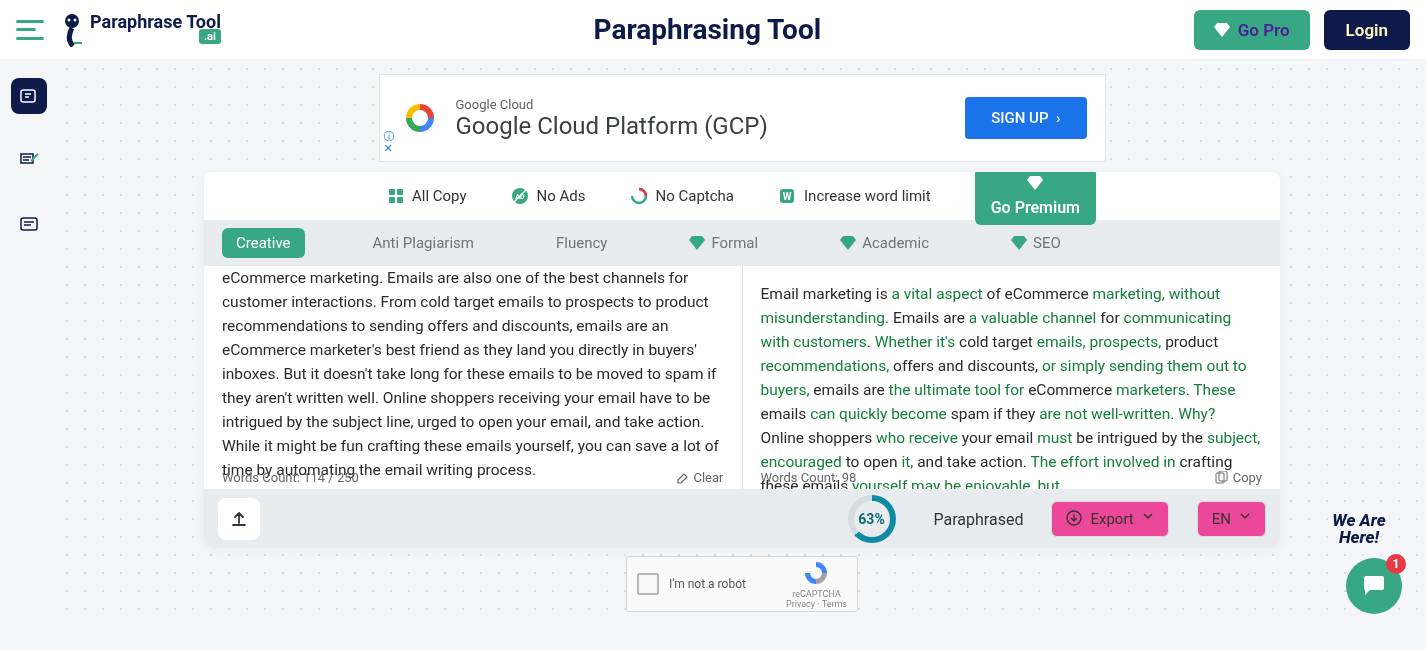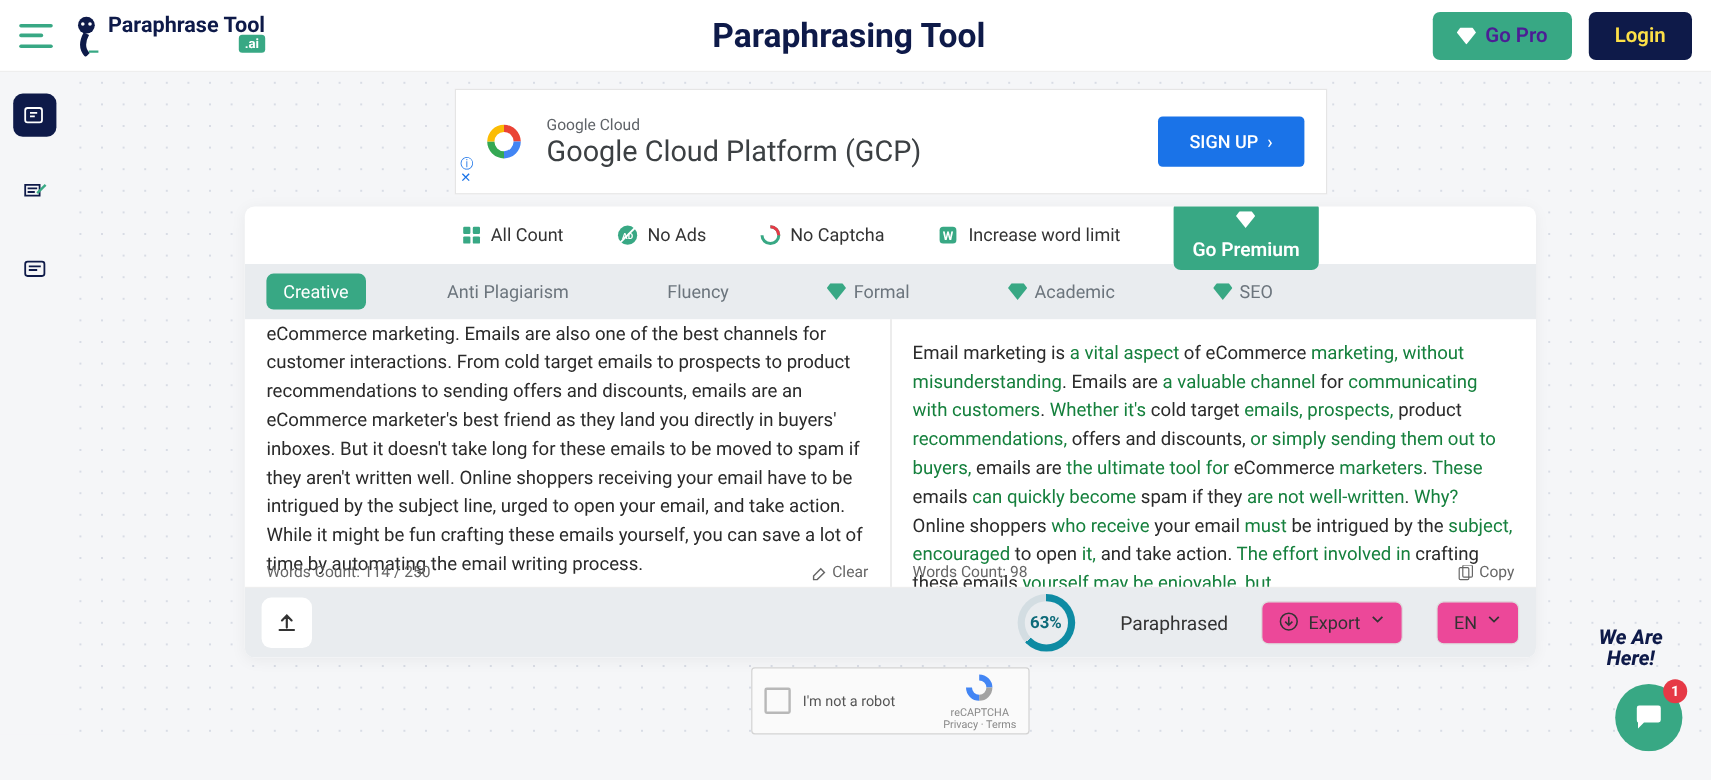--- a/index.html
+++ b/index.html
@@ -8,21 +8,21 @@
 .menu-icon { width:28px; height:20px; display:flex; flex-direction:column; justify-content:space-between; cursor:pointer; }
 .menu-icon span { height:3px; background:#38a884; border-radius:2px; }
 .menu-icon span:nth-child(2) { width:70%; }
 .logo { display:flex; align-items:flex-start; margin-left:14px; }
 .logo-img { width:28px; height:34px; }
 .logo-txt { margin-left:4px; font-size:18px; font-weight:700; color:#0e1a49; line-height:1.05; }
 .logo-badge { background:#38a884; color:#fff; font-size:11px; font-weight:700; padding:1px 5px; border-radius:3px; float:right; margin-top:-2px; }
 .page-title { flex:1; text-align:center; font-size:28px; font-weight:700; color:#0e1a49; }
 .hdr-btns { display:flex; gap:14px; }
 .btn-gopro { background:#38a884; color:#4c1d95; border:none; border-radius:6px; padding:10px 20px; font-size:17px; font-weight:600; cursor:pointer; display:flex; align-items:center; gap:8px; }
-.btn-login { background:#0e1a49; color:#fde047; border:none; border-radius:6px; padding:10px 22px; font-size:17px; font-weight:600; cursor:pointer; }
+.btn-login { background:#0e1a49; color:#fef9c3; border:none; border-radius:6px; padding:10px 22px; font-size:17px; font-weight:600; cursor:pointer; }
 .body-row { display:flex; }
 .sidebar { width:58px; background:#f5f6f8; padding-top:18px; display:flex; flex-direction:column; align-items:center; gap:28px; }
 .sb-item { width:36px; height:36px; border-radius:8px; display:flex; align-items:center; justify-content:center; cursor:pointer; }
 .sb-item.active { background:#0e1a49; }
 .main { flex:1; position:relative; background-image:radial-gradient(#d8dce5 1px,transparent 1px); background-size:18px 18px; padding:0 60px; }
 .ad { width:727px; height:88px; margin:14px auto 10px; background:#fff; border:1px solid #e5e5e5; display:flex; align-items:center; padding:0 18px; position:relative; }
 .ad-cloud { width:44px; height:44px; margin-right:14px; }
 .ad-text { flex:1; }
 .ad-sub { font-size:13px; color:#5f6368; }
 .ad-title { font-size:24px; color:#3c4043; }
@@ -47,21 +47,21 @@
 .bottom { height:58px; background:#e9ecef; display:flex; align-items:center; padding:0 14px; gap:28px; }
 .upload-btn { width:42px; height:42px; background:#fff; border-radius:8px; display:flex; align-items:center; justify-content:center; cursor:pointer; }
 .spacer { flex:1; }
 .pct-ring { width:48px; height:48px; border-radius:50%; display:flex; align-items:center; justify-content:center; font-size:14px; font-weight:700; color:#0e6b7a; background:conic-gradient(#0e8ba3 0 63%,#d3dde2 63% 100%); }
 .pct-inner { width:36px; height:36px; background:#e9ecef; border-radius:50%; display:flex; align-items:center; justify-content:center; }
 .paraphrased-lbl { font-size:16px; color:#333; margin-right:auto; margin-left:10px; }
 .btm-btn { background:#ec4899; border:1px solid #ddd; border-radius:6px; padding:8px 14px; font-size:15px; color:#333; cursor:pointer; display:flex; gap:8px; }
 .captcha { width:232px; height:56px; margin:8px auto 0; background:#fafafa; border:1px solid #d3d3d3; border-radius:3px; display:flex; align-items:center; padding:0 10px; font-size:12px; color:#555; gap:10px; }
 .chk { width:22px; height:22px; border:2px solid #b8b8b8; border-radius:2px; }
 .captcha-r { margin-left:auto; text-align:center; font-size:9px; color:#888; }
-.help-bubble { position:fixed; right:24px; bottom:24px; }
+.help-bubble { position:fixed; right:24px; bottom:36px; }
 .help-txt { position:absolute; right:0; bottom:68px; font-size:17px; font-weight:800; font-style:italic; color:#0e1a49; text-align:center; width:86px; line-height:1; }
 .help-btn { width:56px; height:56px; background:#38a884; border-radius:50%; position:relative; cursor:pointer; display:flex; align-items:center; justify-content:center; margin-left:auto; }
 .help-badge { position:absolute; top:-4px; right:-4px; background:#e63946; color:#fff; width:20px; height:20px; border-radius:50%; font-size:12px; font-weight:700; display:flex; align-items:center; justify-content:center; }
 .diamond-svg { width:16px; height:14px; }
 </style>
 </head>
 <body>
 
 <div class="header">
   <div class="menu-icon">
@@ -135,21 +135,21 @@
 
     <div class="card">
       <div class="premium-row">
         <div class="prem-item">
             <svg width="16" height="16" viewBox="0 0 16 16">
               <rect x="1" y="1" width="6" height="6" rx="1" fill="#38a884"></rect>
               <rect x="9" y="1" width="6" height="6" rx="1" fill="#38a884"></rect>
               <rect x="1" y="9" width="6" height="6" rx="1" fill="#38a884"></rect>
               <rect x="9" y="9" width="6" height="6" rx="1" fill="#38a884"></rect>
             </svg>
-            <span>All Count</span>
+            <span>All Copy</span>
           </div>
         <div class="prem-item">
             <svg width="18" height="18" viewBox="0 0 18 18">
               <circle cx="9" cy="9" r="8" fill="#38a884"></circle>
               <text x="9" y="12" font-size="7" fill="#fff" text-anchor="middle" font-weight="bold">AD</text>
               <line x1="3" y1="15" x2="15" y2="3" stroke="#fff" stroke-width="1.5"></line>
             </svg>
             <span>No Ads</span>
           </div>
         <div class="prem-item">

